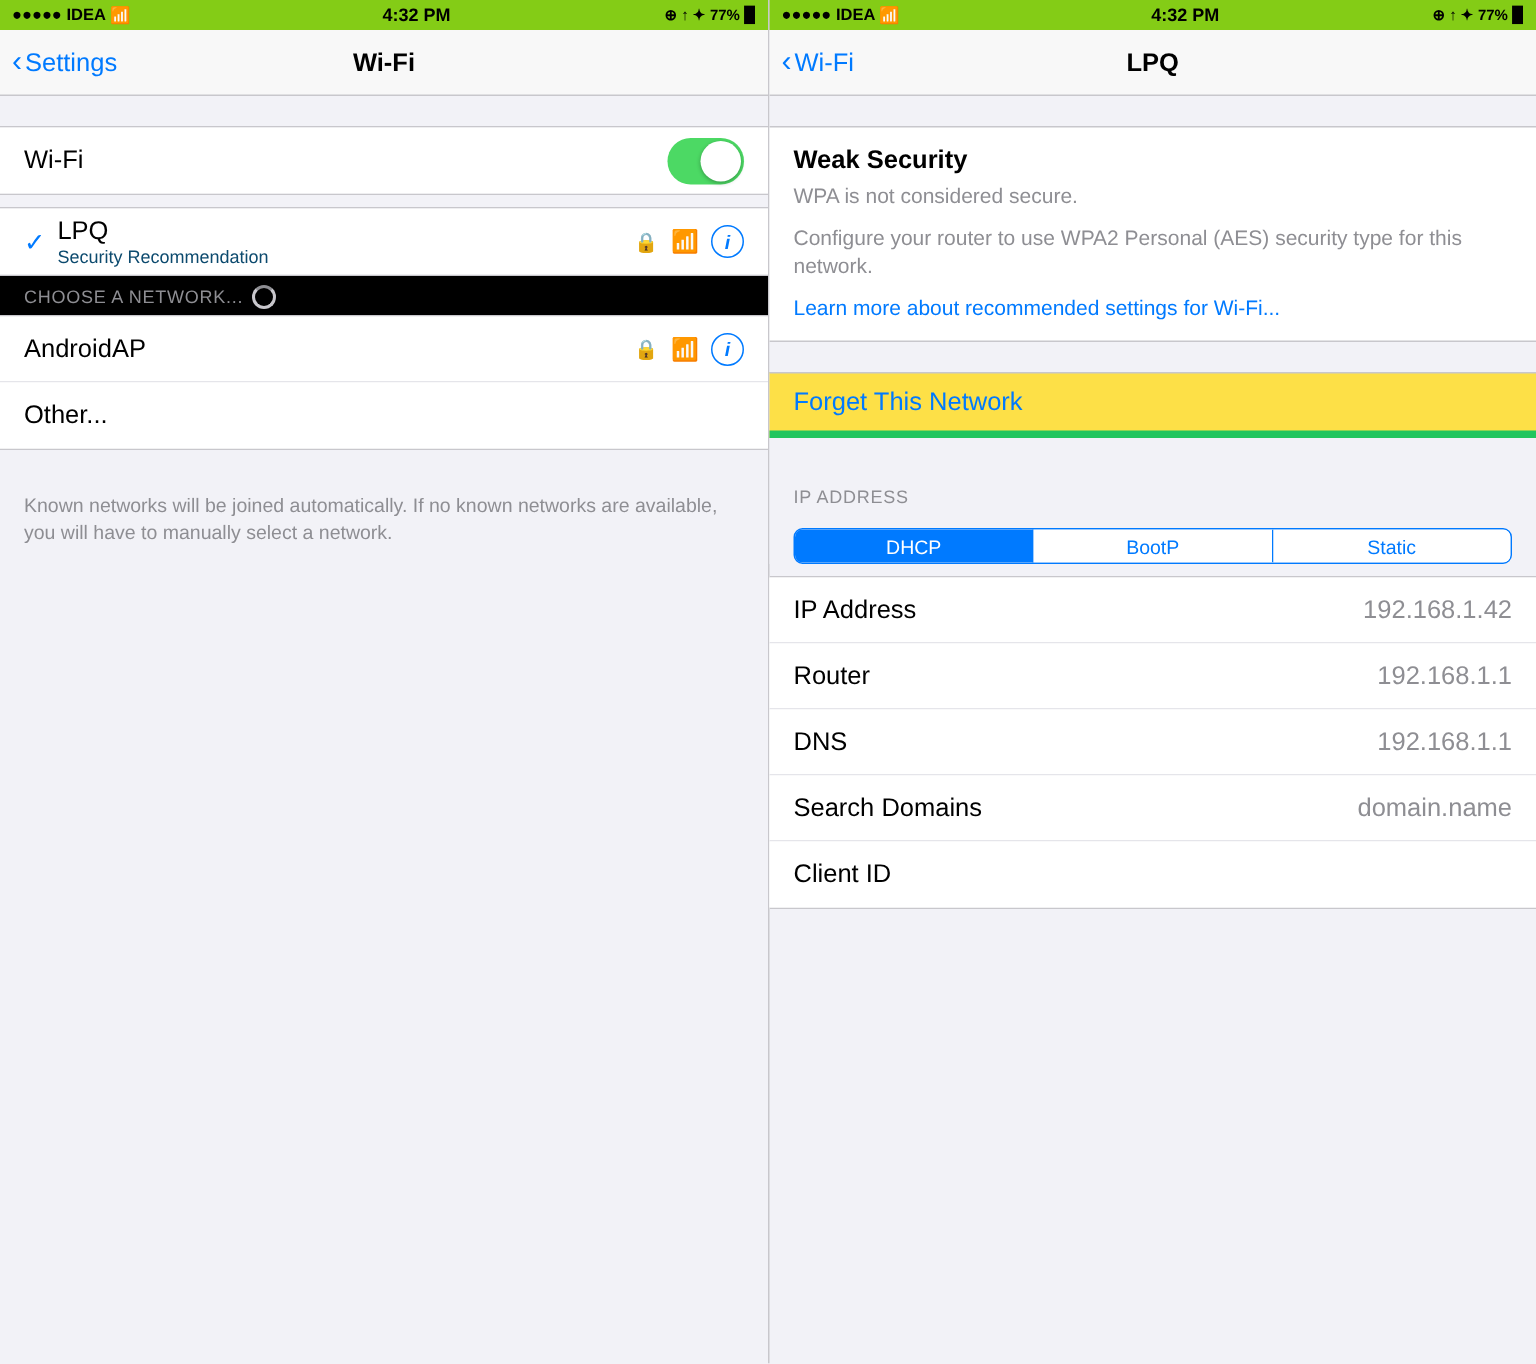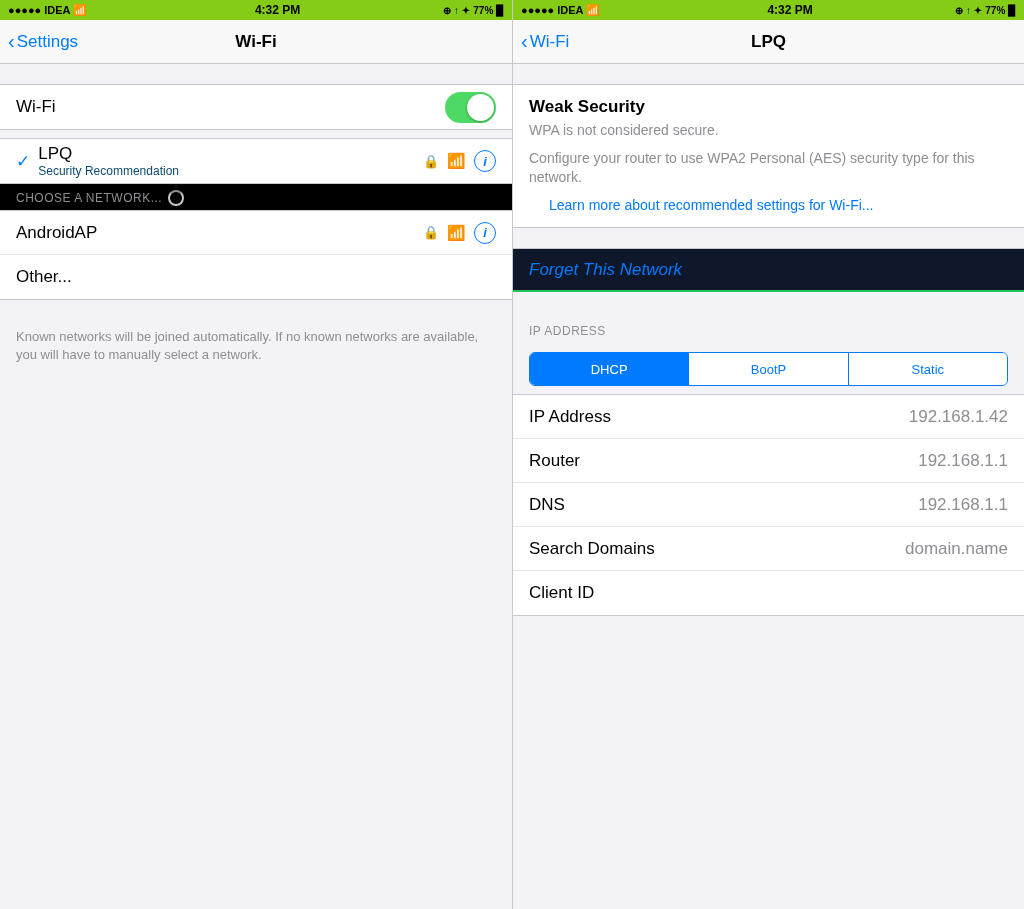--- a/index.html
+++ b/index.html
@@ -192,32 +192,30 @@
     .security-desc {
       font-size: 14px;
       color: #8e8e93;
       line-height: 1.4;
       margin-bottom: 8px;
     }
     .security-link {
       font-size: 14px;
       color: #007aff;
       line-height: 1.4;
-      margin-left: 20px;
     }
 
     .forget-section {
-      background: #0f172a;
+      background: #fde047;
       border-top: 1px solid #c8c7cc;
-      border-bottom: 2px solid #22c55e;
+      border-bottom: 5px solid #22c55e;
       min-height: 44px;
       display: flex;
       align-items: center;
       padding: 0 16px;
-      font-style: italic;
     }
     .forget-btn {
       font-size: 17px;
       color: #007aff;
       cursor: pointer;
     }
 
     .ip-section-header {
       padding: 12px 16px 6px;
       font-size: 12px;
@@ -227,21 +225,21 @@
       background: #f2f2f7;
     }
 
     
     .segmented-control {
       display: flex;
       margin: 0 16px 0;
       border: 1px solid #007aff;
       border-radius: 6px;
       overflow: hidden;
-      height: 34px;
+      height: 24px;
     }
     .seg-option {
       flex: 1;
       display: flex;
       align-items: center;
       justify-content: center;
       font-size: 13px;
       cursor: pointer;
       border-right: 1px solid #007aff;
       color: #007aff;

